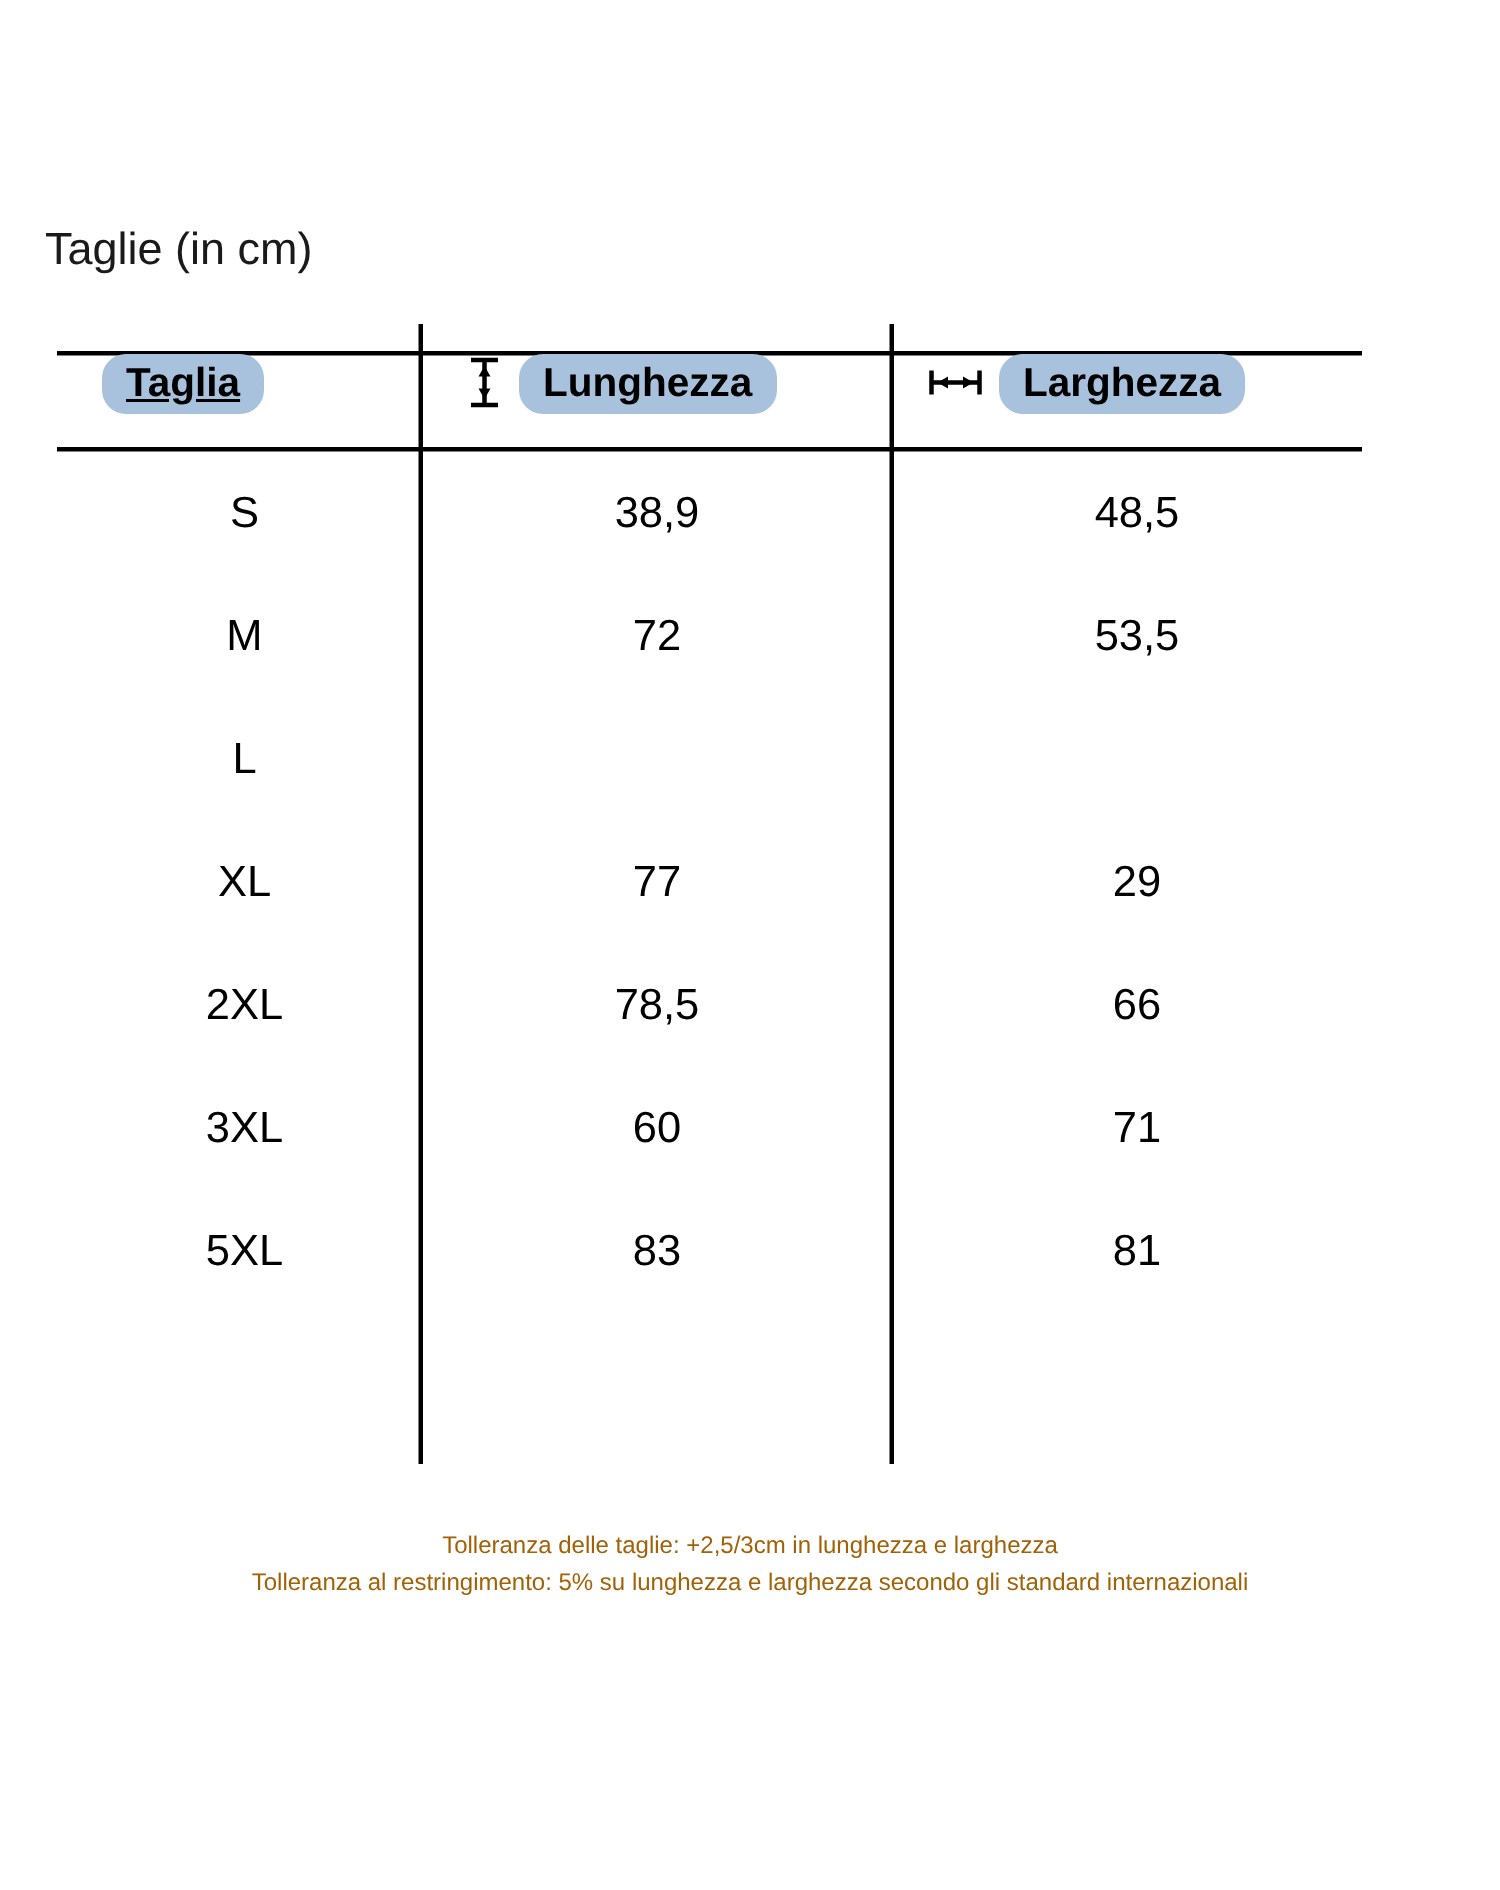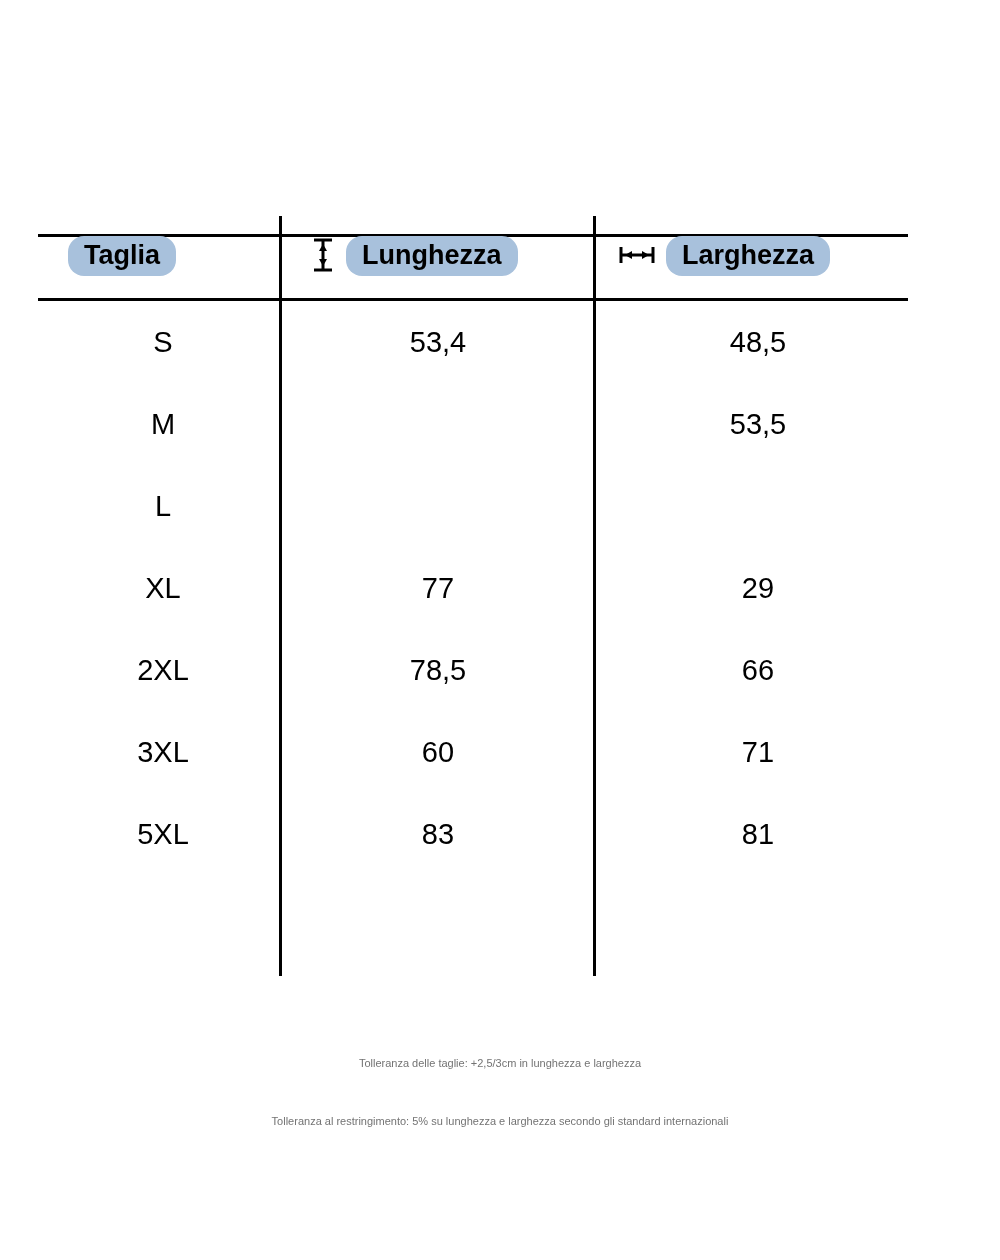--- a/index.html
+++ b/index.html
@@ -65,21 +65,21 @@
     color: #000;
   }
 
   .hcell .hicon {
     display: inline-block;
     margin-right: 10px;
     position: relative;
     top: 1px;
   }
 
-  #h-taglia  { left: 30px; }
+  #h-taglia  { left: 30px; text-decoration: underline; }
   #h-lung    { left: 272px; }
   #h-larg    { left: 580px; }
 
   .header-rule-top {
     position: absolute;
     left: 0;
     top: 18px;
     width: 870px;
     height: 3px;
     background: #000;
@@ -131,32 +131,32 @@
   .c-wid   { left: 590px; width: 260px; }
 
   .footnotes {
     position: absolute;
     left: 0;
     top: 1018px;
     width: 1000px;
     text-align: center;
   }
   .footnote {
-    font-size: 11px;
+    font-size: 16px;
     line-height: 25px;
-    color: #737373;
-    white-space: nowrap;
-    margin-top: 33px;
+    color: #a16207;
+    white-space: nowrap;
   }
 </style>
 </head>
 <body>
 
 <div class="page">
 
+  <div class="page-title">Taglie (in cm)</div>
 
   <div class="size-table">
 
     <div class="header-rule-top"></div>
     <div class="header-rule-bottom"></div>
 
     <div class="vrule" id="vrule-1"></div>
     <div class="vrule" id="vrule-2"></div>
 
     <div class="thead-row">
@@ -190,26 +190,27 @@
         </span>
         <span class="pill">Lunghezza</span>
       </div>
 
     </div>
 
     <div class="tbody">
 
       <div class="row">
         <div class="cell c-size">S</div>
-        <div class="cell c-len">53,4</div>
+        <div class="cell c-len">38,9</div>
         <div class="cell c-wid">48,5</div>
       </div>
 
       <div class="row">
         <div class="cell c-size">M</div>
+        <div class="cell c-len">72</div>
         <div class="cell c-wid">53,5</div>
       </div>
 
       <div class="row">
         <div class="cell c-size">L</div>
       </div>
 
       <div class="row">
         <div class="cell c-size">XL</div>
         <div class="cell c-len">77</div>

